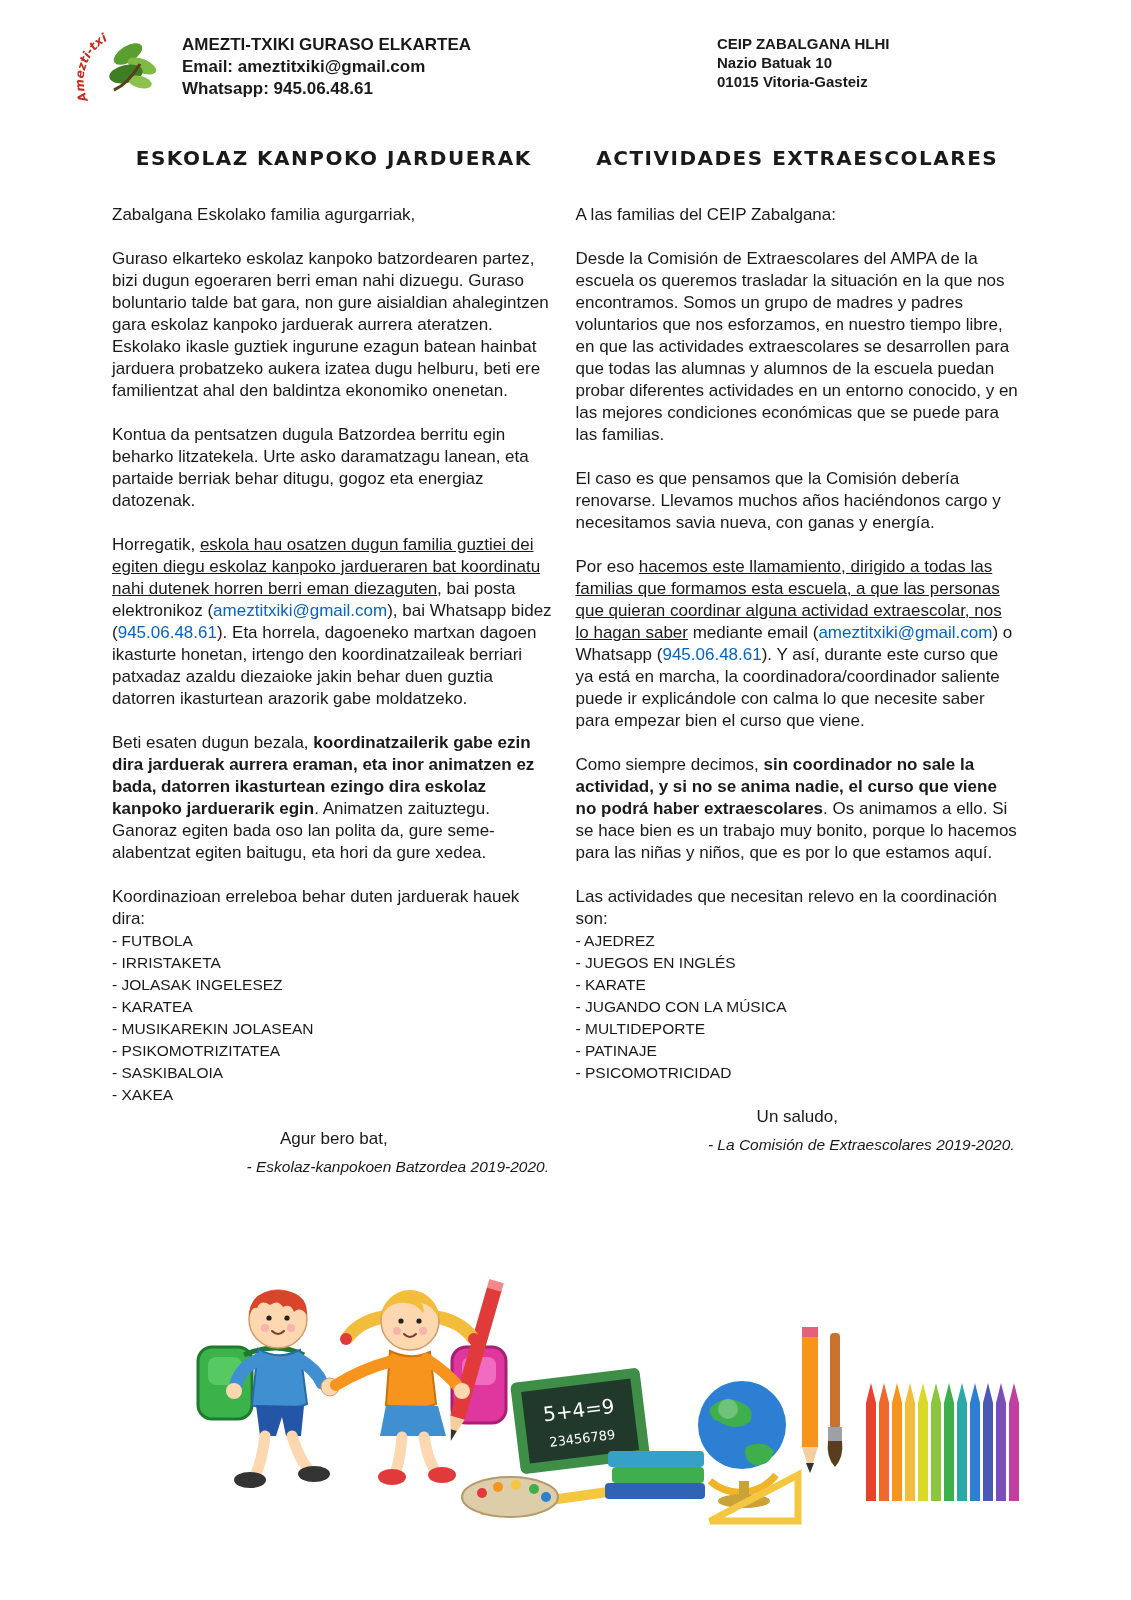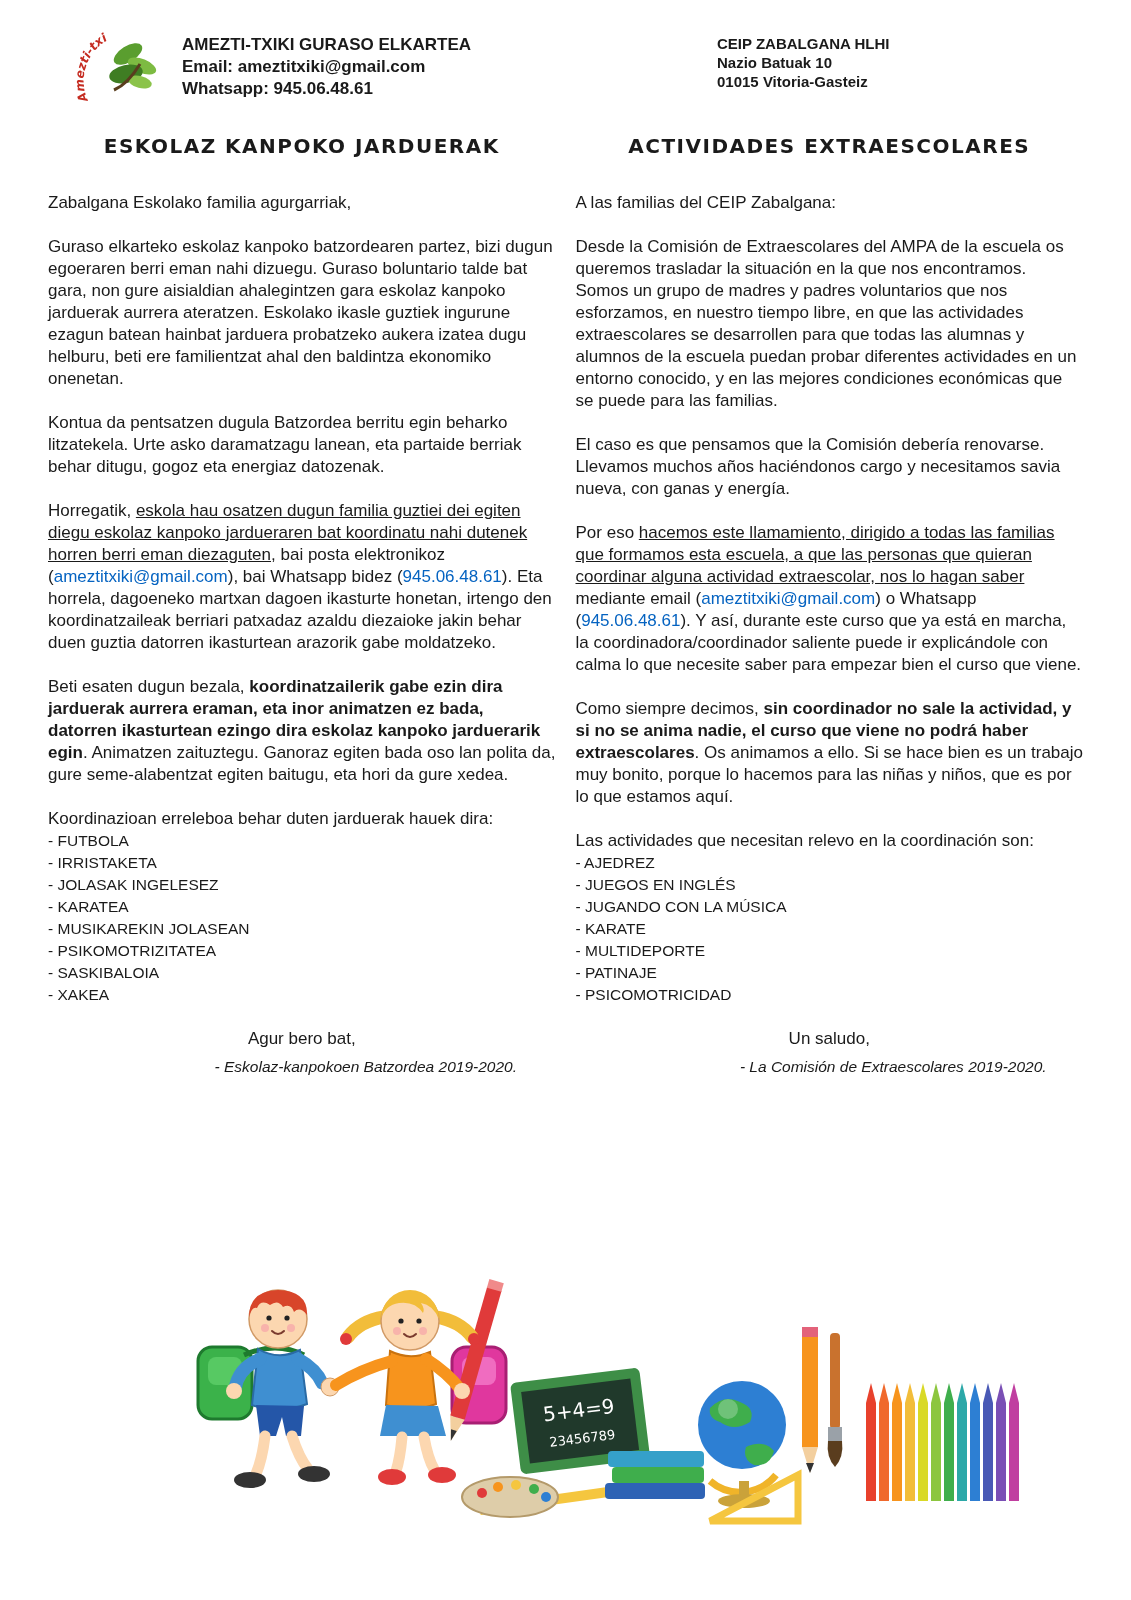--- a/index.html
+++ b/index.html
@@ -2,21 +2,21 @@
 <html style="--link-color: #0563c1;"><head>
 <meta charset="utf-8">
 <style>
   html,body{margin:0;padding:0;background:#ffffff;}
   .page{width:1131px;height:1600px;background:#fff;position:relative;overflow:hidden;
         font-family:"Liberation Sans","DejaVu Sans",sans-serif;color:#1a1a1a;}
   .header{display:flex;align-items:flex-start;padding:28px 80px 0 74px;}
   .header-left{display:flex;gap:18px;flex:1;align-items:flex-start;}
   .org-info{padding-top:6px;font-weight:700;font-size:17px;line-height:22px;white-space:nowrap;}
   .header-right{width:334px;font-weight:700;font-size:15px;line-height:19px;padding-top:6px;}
-  .columns{display:flex;gap:20px;padding:0 48px;margin-top:26px;}
+  .columns{display:flex;gap:20px;padding:0 112px;margin-top:38px;}
   .col{flex:1;min-width:0;}
   .doc-title{font-family:"DejaVu Sans",sans-serif;font-size:20px;font-weight:700;
              letter-spacing:1.5px;text-align:center;margin:0 0 34px;white-space:nowrap;}
   .para{font-size:17px;line-height:22px;margin:0 0 22px;}
   .para.no-gap{margin-bottom:0;}
   .list{font-size:15.5px;line-height:22px;margin:0 0 22px;}
   .closing{margin-bottom:6px;text-align:center;}
   .signature{font-size:15.5px;line-height:22px;font-style:italic;padding-left:128px;margin:0;text-align:center;}
   .seg-plain{}
   .seg-underline{text-decoration:underline;}
@@ -85,22 +85,22 @@
       <h1 class="doc-title">ACTIVIDADES EXTRAESCOLARES</h1>
       <p class="para"><span class="seg-plain">A las familias del CEIP Zabalgana:</span></p>
       <p class="para"><span class="seg-plain">Desde la Comisión de Extraescolares del AMPA de la escuela os queremos trasladar la situación en la que nos encontramos. Somos un grupo de madres y padres voluntarios que nos esforzamos, en nuestro tiempo libre, en que las actividades extraescolares se desarrollen para que todas las alumnas y alumnos de la escuela puedan probar diferentes actividades en un entorno conocido, y en las mejores condiciones económicas que se puede para las familias.</span></p>
       <p class="para"><span class="seg-plain">El caso es que pensamos que la Comisión debería renovarse. Llevamos muchos años haciéndonos cargo y necesitamos savia nueva, con ganas y energía.</span></p>
       <p class="para"><span class="seg-plain">Por eso </span><span class="seg-underline">hacemos este llamamiento, dirigido a todas las familias que formamos esta escuela, a que las personas que quieran coordinar alguna actividad extraescolar, nos lo hagan saber</span><span class="seg-plain"> mediante email (</span><span class="seg-link">ameztitxiki@gmail.com</span><span class="seg-plain">) o Whatsapp (</span><span class="seg-link">945.06.48.61</span><span class="seg-plain">). Y así, durante este curso que ya está en marcha, la coordinadora/coordinador saliente puede ir explicándole con calma lo que necesite saber para empezar bien el curso que viene.</span></p>
       <p class="para"><span class="seg-plain">Como siempre decimos, </span><span class="seg-bold">sin coordinador no sale la actividad, y si no se anima nadie, el curso que viene no podrá haber extraescolares</span><span class="seg-plain">. Os animamos a ello. Si se hace bien es un trabajo muy bonito, porque lo hacemos para las niñas y niños, que es por lo que estamos aquí.</span></p>
       <p class="para no-gap">Las actividades que necesitan relevo en la coordinación son:</p>
       <div class="list">
           <div class="list-line">- AJEDREZ</div>
           <div class="list-line">- JUEGOS EN INGLÉS</div>
+          <div class="list-line">- KARATE</div>
           <div class="list-line">- JUGANDO CON LA MÚSICA</div>
-          <div class="list-line">- KARATE</div>
           <div class="list-line">- MULTIDEPORTE</div>
           <div class="list-line">- PATINAJE</div>
           <div class="list-line">- PSICOMOTRICIDAD</div>
         </div>
       <p class="para closing">Un saludo,</p>
       <p class="signature">- La Comisión de Extraescolares 2019-2020.</p>
     </section>
 
   </main>
 

